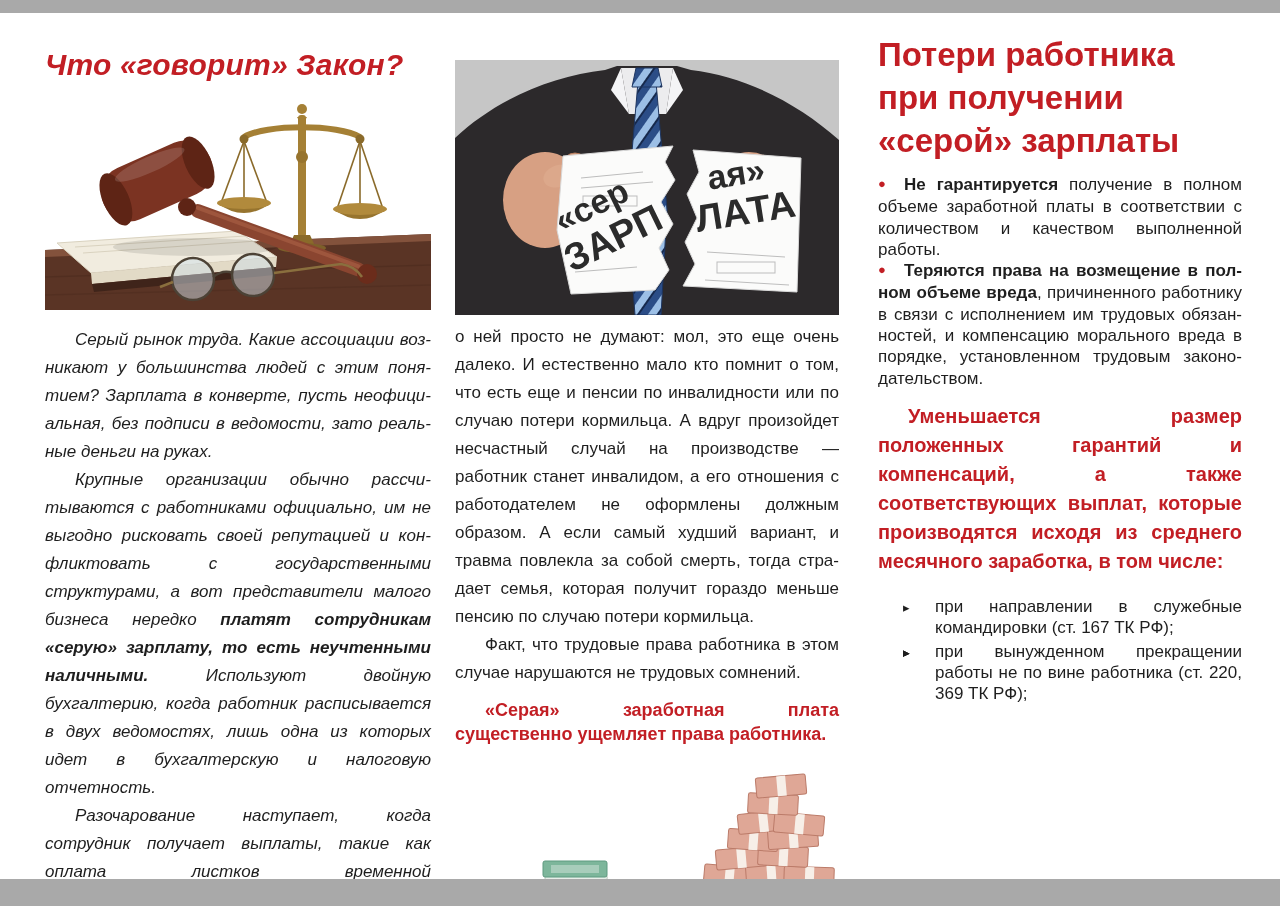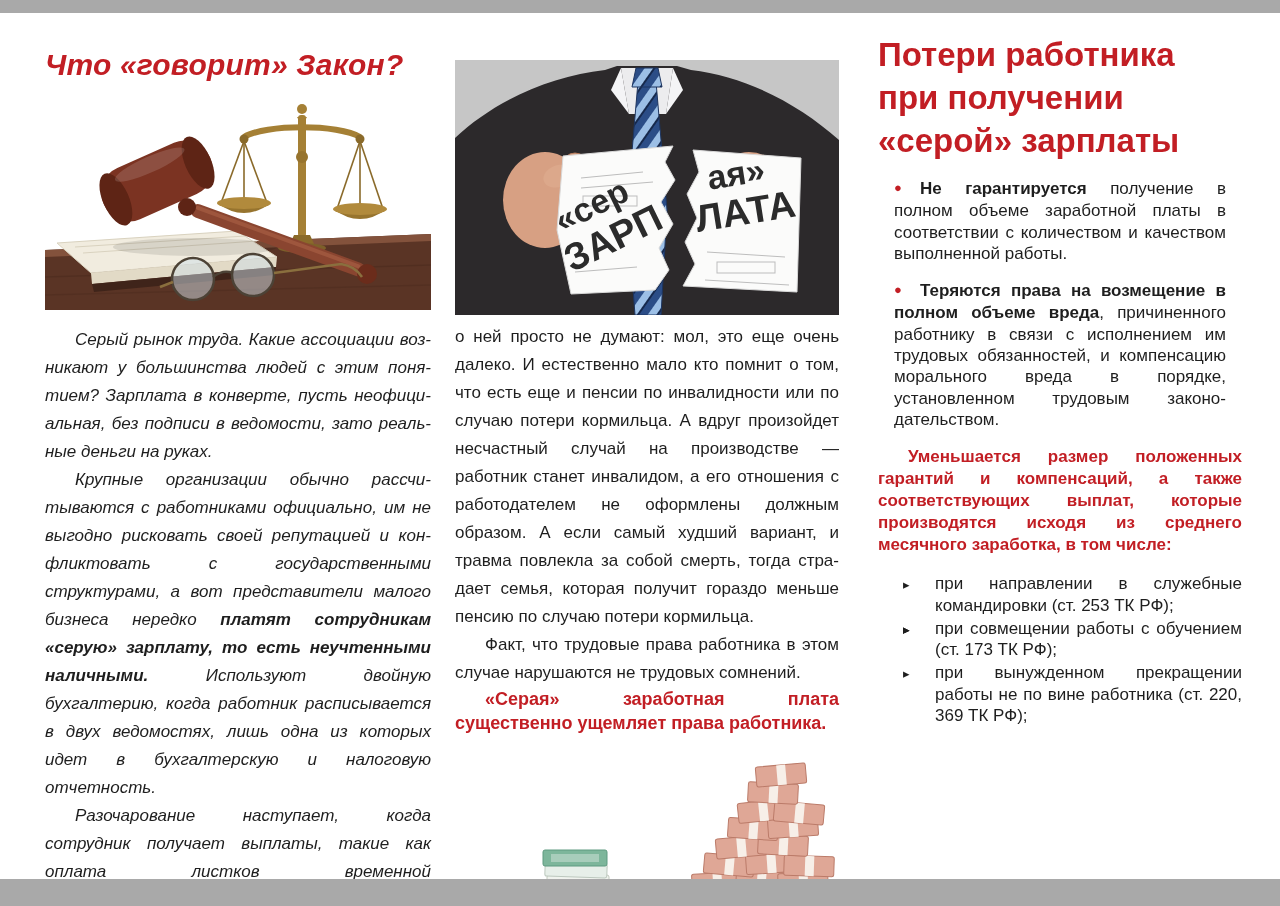--- a/index.html
+++ b/index.html
@@ -37,35 +37,35 @@
     font-size:17px;line-height:28px;
     text-align:justify;hyphens:manual;-webkit-hyphens:manual;
     color:var(--ink);
   }
   .body-text p{margin:0;text-indent:30px;}
   #mid-text{margin-top:8px;}
   #mid-text p:first-child{text-indent:0;}
   .b{font-weight:bold;}
 
   .highlight{
-    margin-top:0;
+    margin-top:11px;
     color:var(--red);font-weight:bold;
     font-size:18px;line-height:24px;
     text-align:justify;text-indent:30px;
   }
 
   .bullets{margin:12px 0 0 0;padding:0;list-style:none;
     font-size:17px;line-height:21.3px;text-align:justify;hyphens:manual;}
-  .bullets li{margin:16px;}
+  .bullets li{margin:0;}
   .dot{color:var(--red);font-size:13px;display:inline-block;width:14px;
     margin-right:12px;transform:translateY(-2px);}
 
   .red-para{
-    margin-top:2px;color:var(--red);font-weight:bold;
-    font-size:17px;line-height:22px;text-align:justify;text-indent:30px;
+    margin-top:13px;color:var(--red);font-weight:bold;
+    font-size:20px;line-height:29px;text-align:justify;text-indent:30px;
     hyphens:manual;
   }
 
   .arrows{margin:6px 0 0 0;padding:0 0 0 25px;list-style:none;
     font-size:17px;line-height:21.3px;text-align:justify;hyphens:manual;}
   .arrows li{position:relative;padding-left:32px;margin:2px 0 0 0;}
   .arrow{position:absolute;left:0;top:1px;font-size:13px;color:#1e1e1e;}
 
   svg text{font-family:"Liberation Sans",sans-serif;}
 </style>
@@ -313,19 +313,19 @@
   <ul class="bullets">
 
   <li><span class="dot">●</span><span><span class="b">Не гарантируется</span><span> получение в полном объеме заработной платы в соответствии с количеством и качеством выполненной работы.</span></span></li>
       <li><span class="dot">●</span><span><span class="b">Теряются права на возмещение в пол­ном объеме вреда</span><span>, причиненного работнику в связи с исполнением им трудовых обязан­ностей, и компенсацию морального вреда в порядке, установленном трудовым законо­дательством.</span></span></li>
     </ul>
 
   <p class="red-para">Уменьшается размер положенных гаран­тий и компенсаций, а также соответствую­щих выплат, которые производятся исходя из среднего месячного заработка, в том числе:</p>
 
   <ul class="arrows">
 
-  <li><span class="arrow">▸</span><span>при направлении в служебные команди­ровки (ст. 253 ТК РФ);</span></li>
+  <li><span class="arrow">▸</span><span>при направлении в служебные команди­ровки (ст. 167 ТК РФ);</span></li>
       <li><span class="arrow">▸</span></li>
       <li><span class="arrow">▸</span></li>
-      <li><span class="arrow">▸</span><span>при совмещении работы с обучением (ст. 173 ТК РФ);</span></li>
+      <li><span class="arrow">▸</span></li>
       <li><span class="arrow">▸</span><span>при вынужденном прекращении работы не по вине работника (ст. 220, 369 ТК РФ);</span></li>
     </ul>
 </section>
 
 </body></html>

